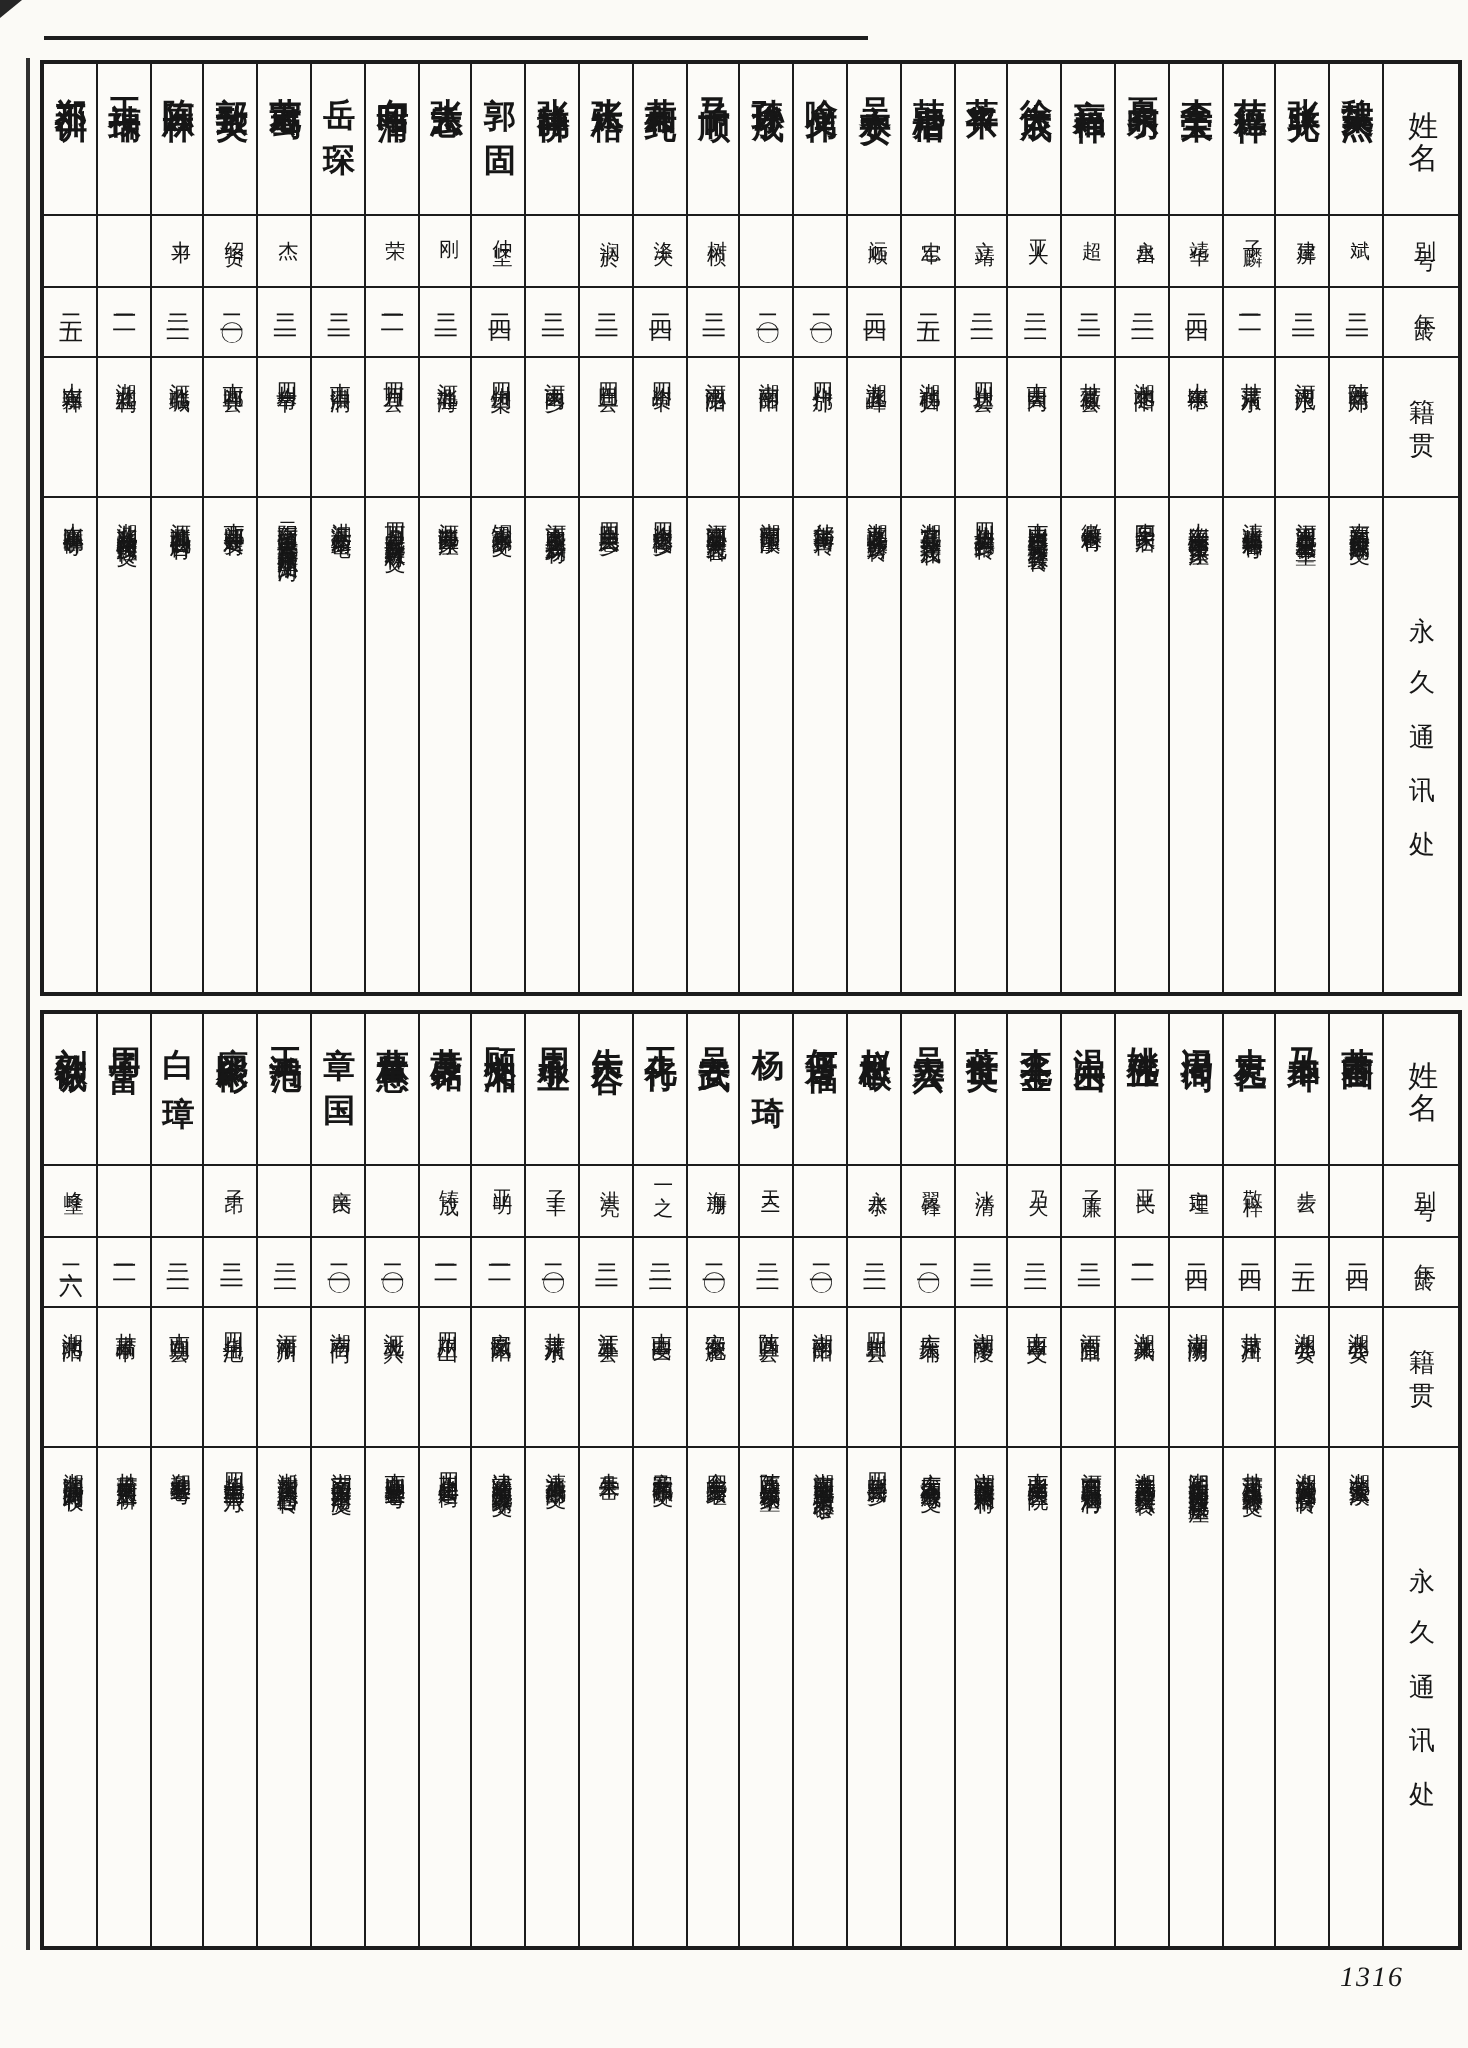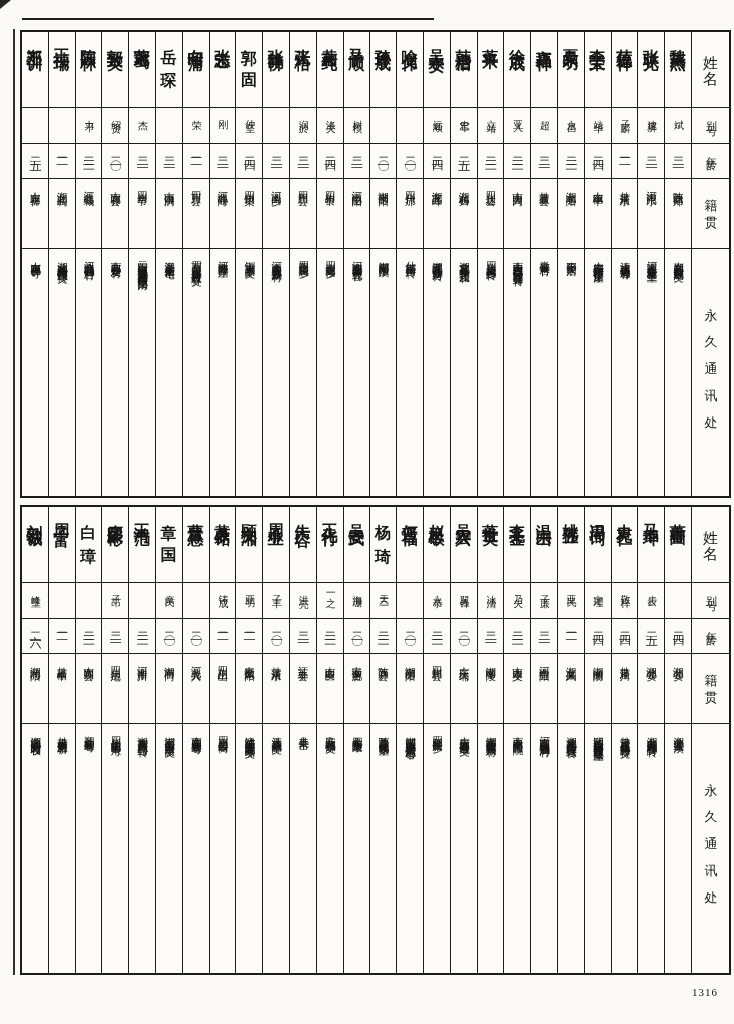--- a/index.html
+++ b/index.html
@@ -29,21 +29,21 @@
   .t-addr{font-size:10.5px;letter-spacing:1px;line-height:1.18;}
   .h-name{font-size:15px;letter-spacing:15px;margin-top:8px;}
   .h-alias{font-size:11px;letter-spacing:5px;}
   .h-age{font-size:11px;letter-spacing:3px;}
   .h-native{font-size:13px;letter-spacing:17px;margin-top:6px;}
   .h-addr{font-size:13px;letter-spacing:27px;margin-top:44px;}
   .corner-mark{position:absolute;left:0;top:0;width:11px;height:9px;background:#262626;
                clip-path:polygon(0 0,100% 0,0 100%);}
   .topline{position:absolute;left:22px;top:18px;width:412px;height:2px;background:#1e1e1e;}
   .gutter{position:absolute;left:13px;top:29px;width:2px;height:946px;background:#303030;}
-  .page-number{position:absolute;right:16px;bottom:26px;font-size:11px;letter-spacing:1px;}
+  .page-number{position:absolute;right:32px;bottom:26px;font-size:14px;letter-spacing:1px;font-style:italic;}
 </style>
 </head>
 <body>
 
 <div class="page">
   <div class="corner-mark"></div>
   <div class="topline"></div>
   <div class="gutter"></div>
 
   <div class="content">

